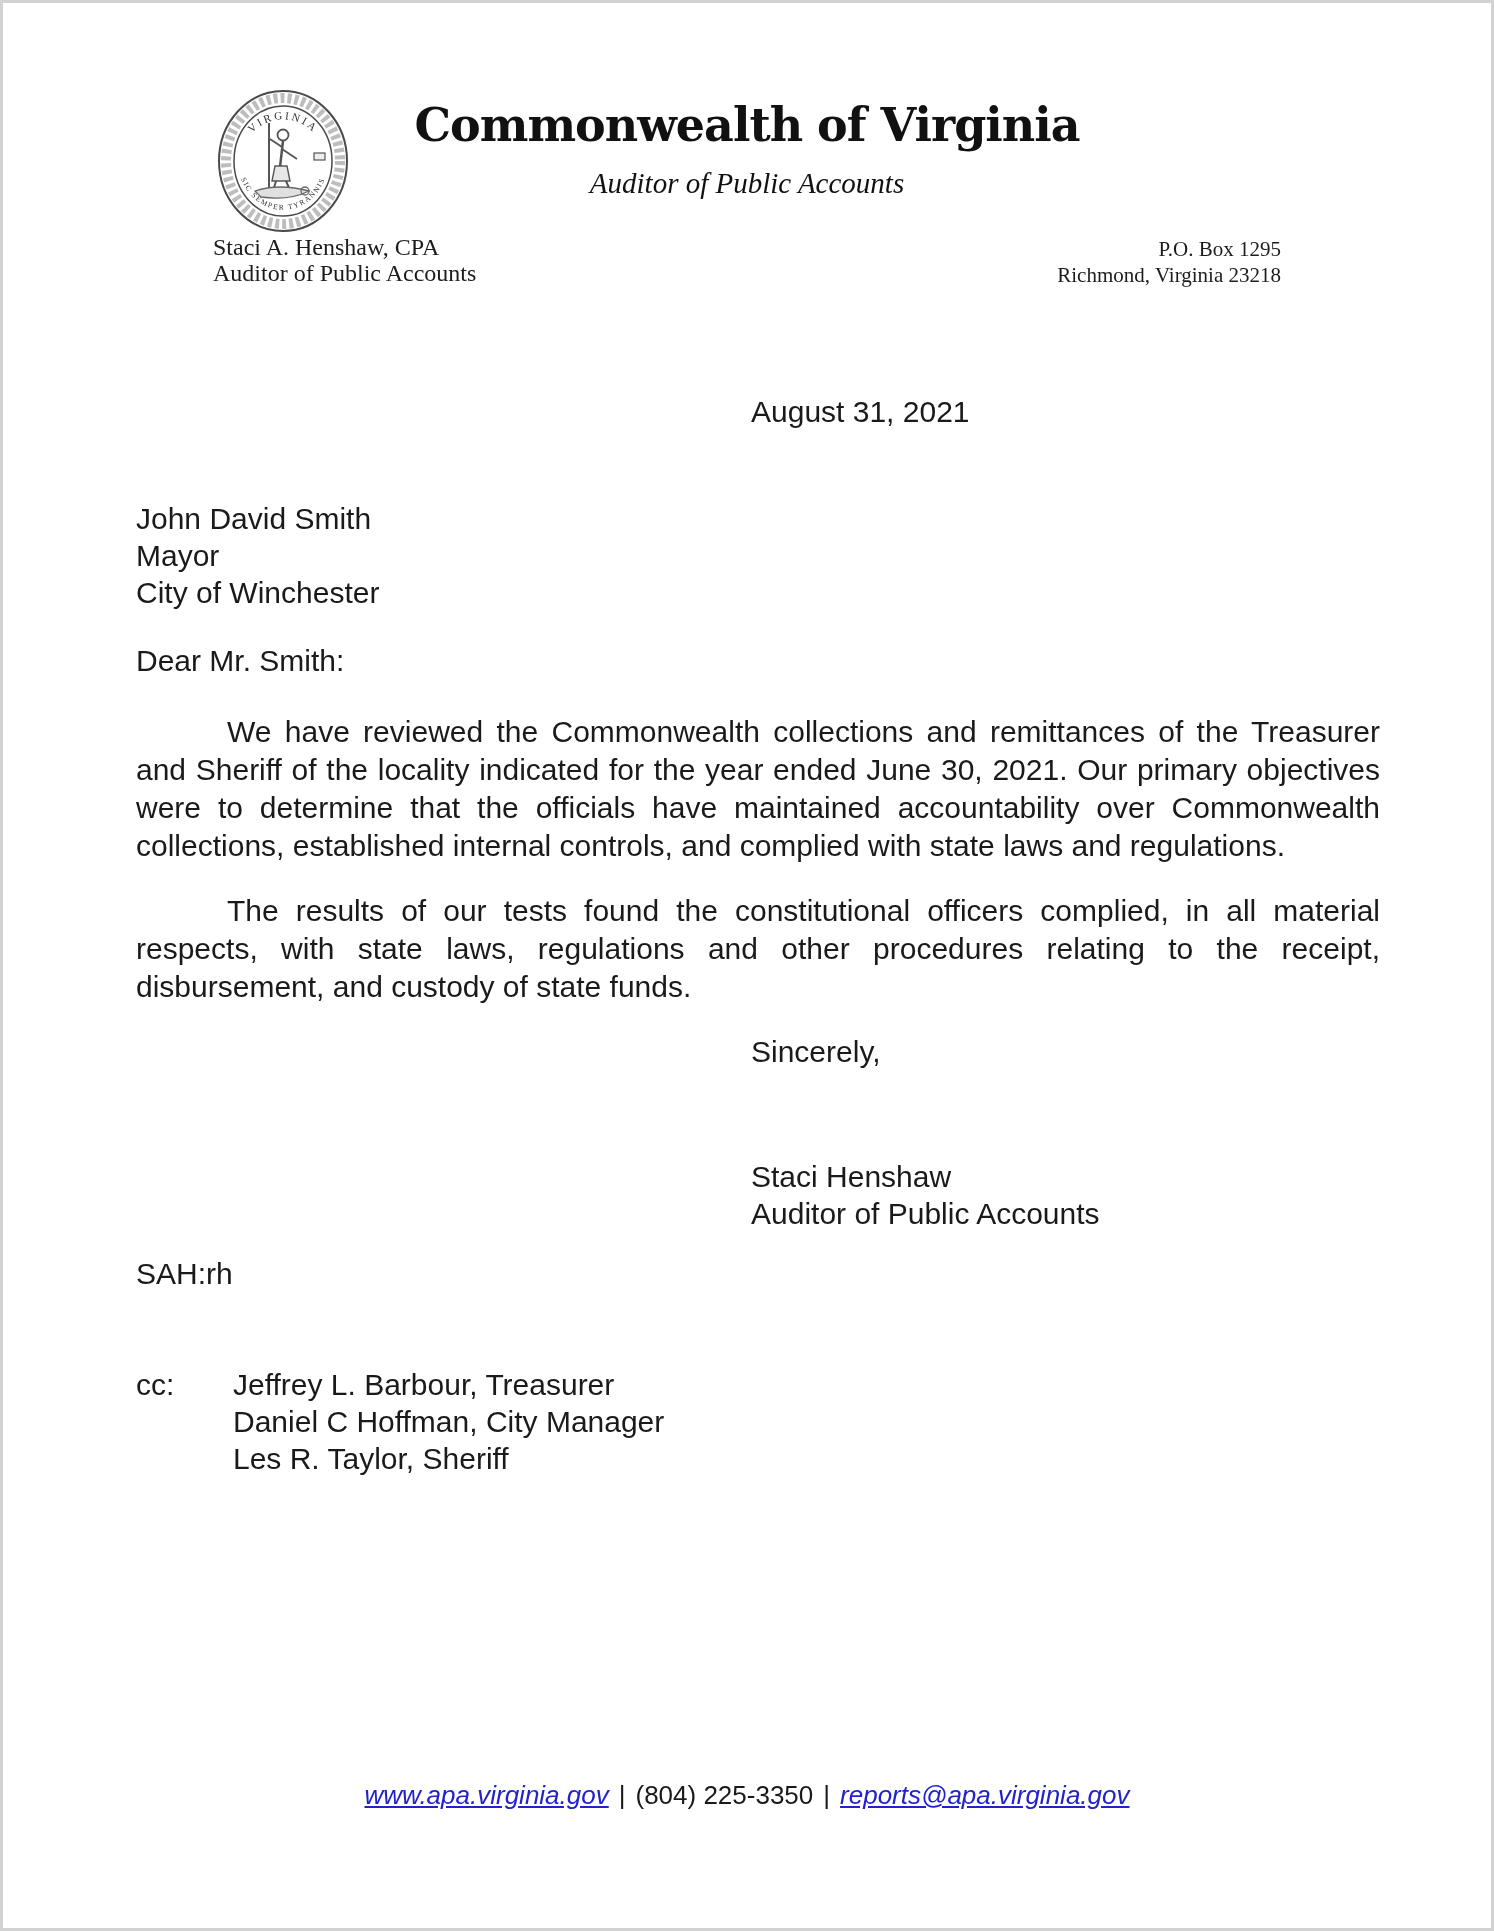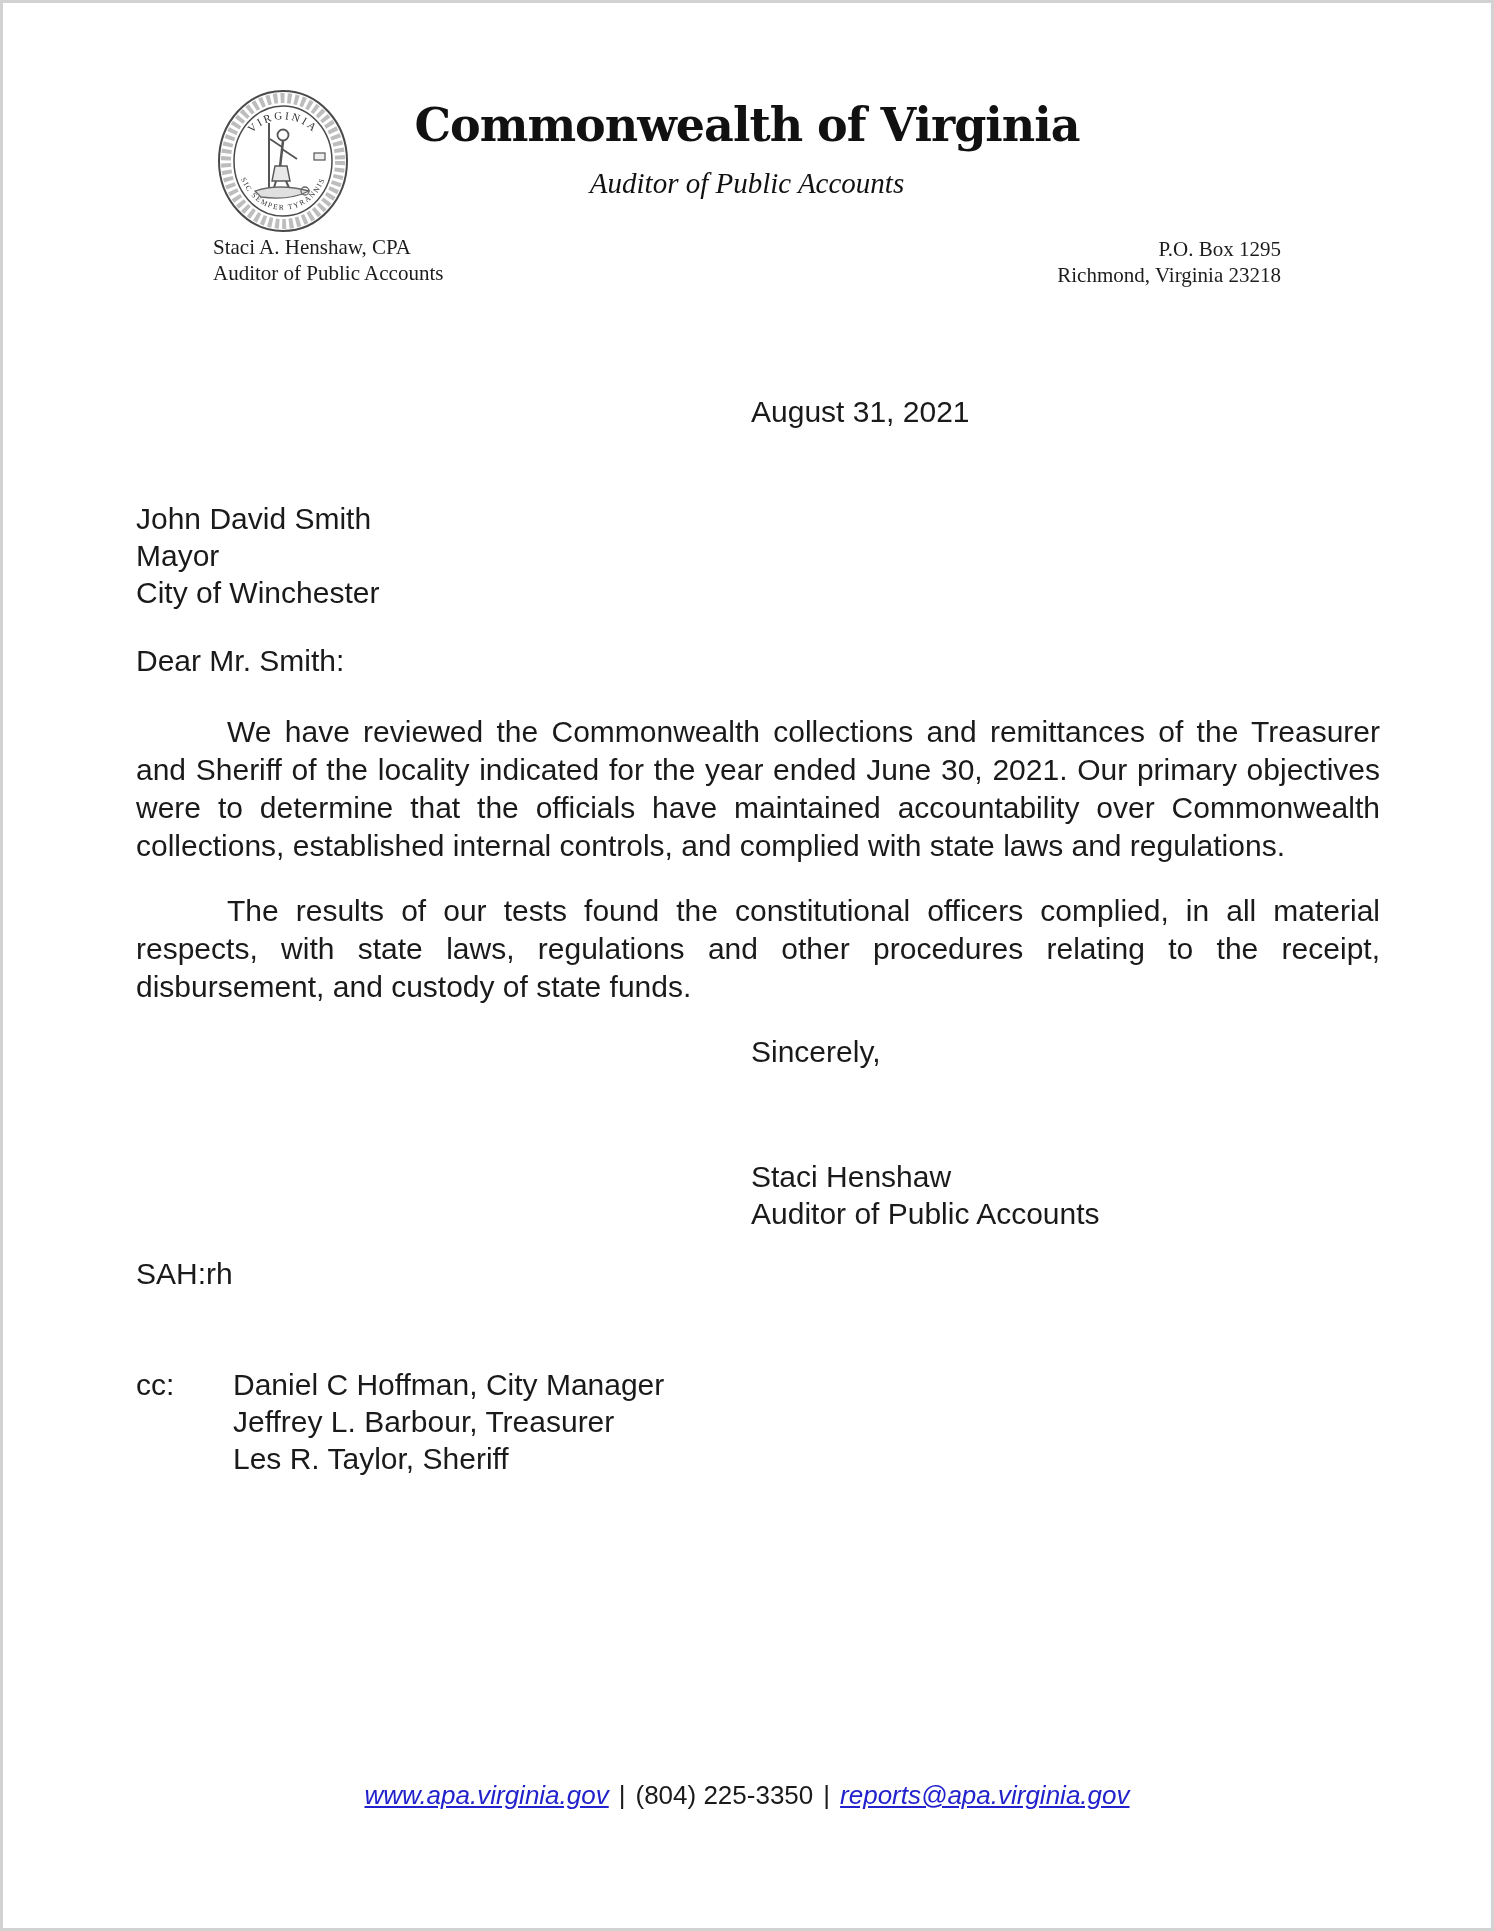--- a/index.html
+++ b/index.html
@@ -48,21 +48,21 @@
     font-style: italic;
     font-size: 29px;
     line-height: 32px;
     color: #111;
   }
   .official-block {
     position: absolute;
     left: 210px;
     top: 231px;
     font-family: "Liberation Serif", serif;
-    font-size: 21px;
+    font-size: 24px;
     line-height: 26px;
     color: #1c1c1c;
   }
   .address-block {
     position: absolute;
     right: 210px;
     top: 233px;
     text-align: right;
     font-family: "Liberation Serif", serif;
     font-size: 21px;
@@ -215,22 +215,22 @@
   <div class="signature-block body-text">
     <div>Staci Henshaw</div>
     <div>Auditor of Public Accounts</div>
   </div>
 
   <div class="initials-line body-text">SAH:rh</div>
 
   <div class="cc-block body-text">
     <div class="cc-label">cc:</div>
     <div class="cc-list">
+      <div>Jeffrey L. Barbour, Treasurer</div>
       <div>Daniel C Hoffman, City Manager</div>
-      <div>Jeffrey L. Barbour, Treasurer</div>
       <div>Les R. Taylor, Sheriff</div>
     </div>
   </div>
 
   <div class="page-footer">
     <a href="#">www.apa.virginia.gov</a><span class="sep">|</span><span>(804) 225-3350</span><span class="sep">|</span><a href="#">reports@apa.virginia.gov</a>
   </div>
 
 </div>
 

